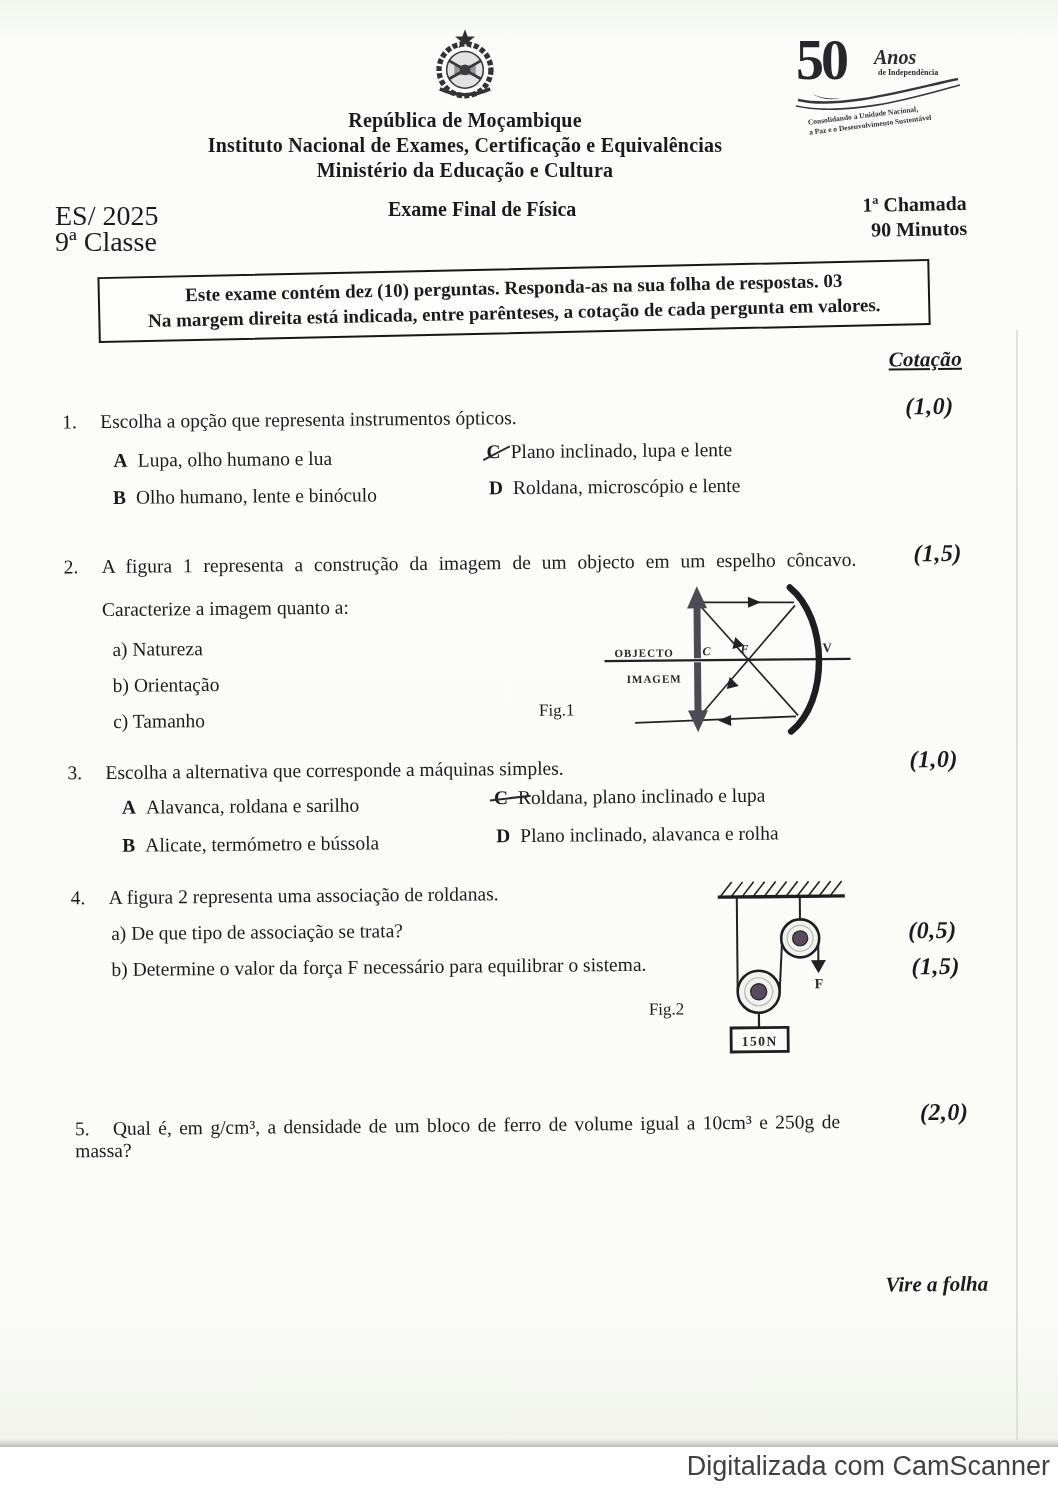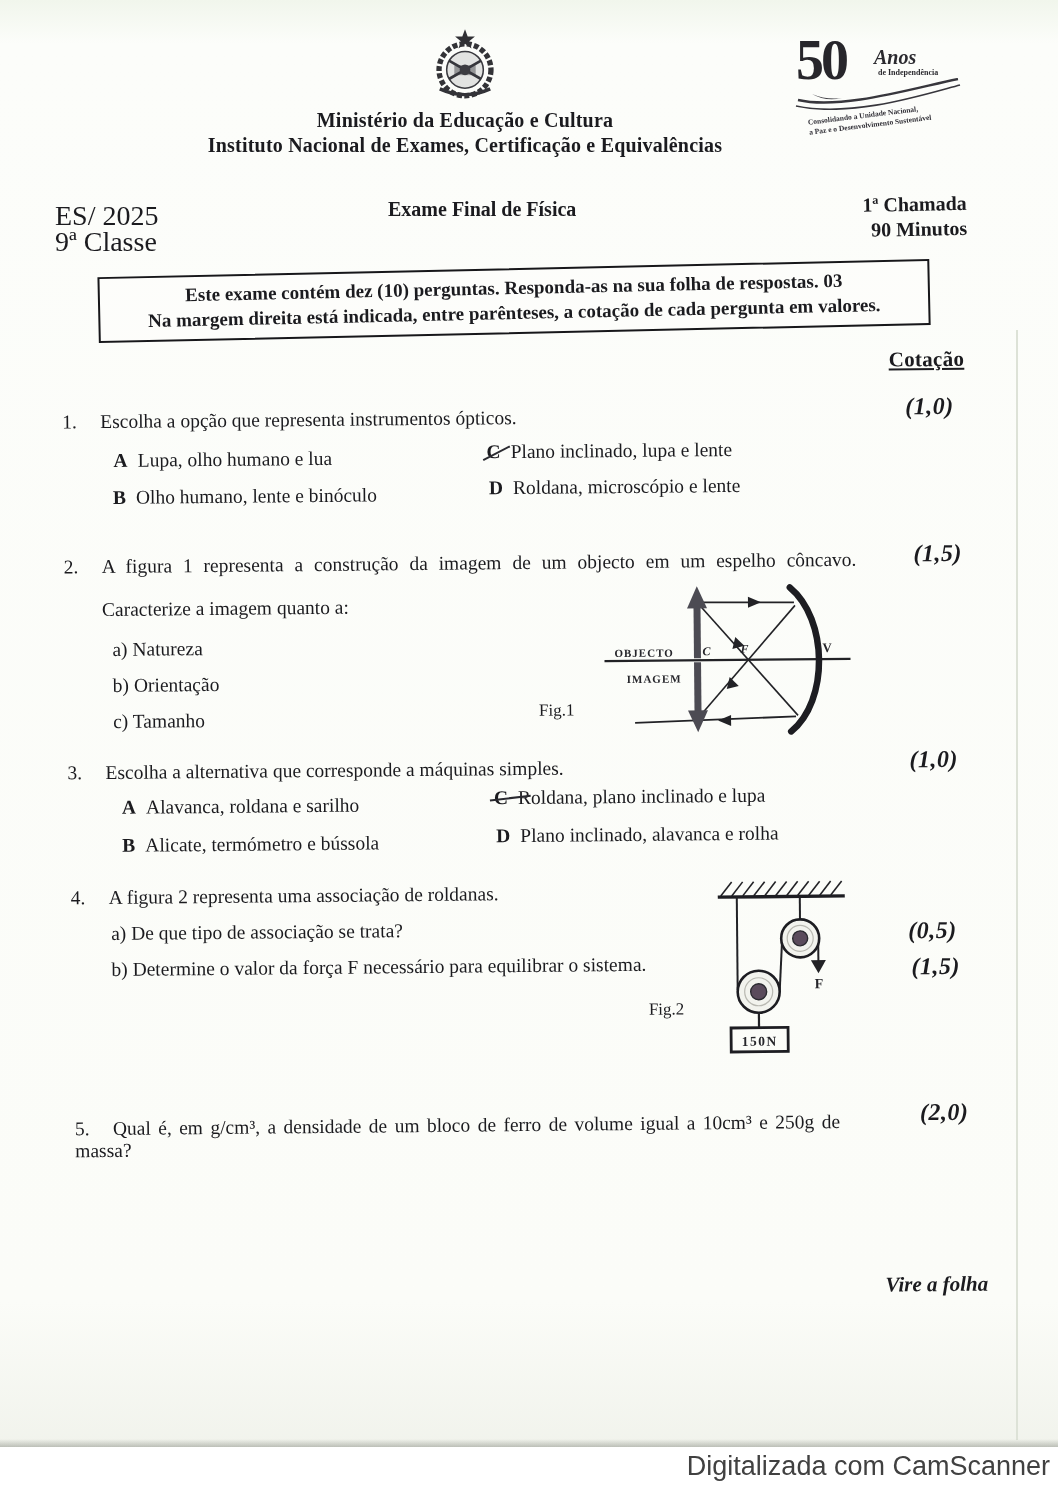--- a/index.html
+++ b/index.html
@@ -28,21 +28,21 @@
   
   .meta-left{position:absolute;left:55px;top:203px;font-size:28px;font-weight:normal;line-height:26px;}
   .meta-title{position:absolute;left:388px;top:198px;font-size:20px;font-weight:bold;}
   .meta-right{position:absolute;left:845px;top:192px;width:122px;font-size:20px;font-weight:bold;
               text-align:right;line-height:25px;transform:rotate(-1deg);}
   
   .notice{position:absolute;left:99px;top:268px;width:812px;border:2.5px solid #17171a;
           padding:5px 8px 7px 8px;text-align:center;font-size:19px;font-weight:bold;line-height:25px;
           transform:rotate(-0.7deg);background:rgba(255,255,255,.25);}
   
-  .cot-hdr{position:absolute;left:889px;top:351px;font-size:21px;font-weight:bold;
+  .cot-hdr{position:absolute;left:889px;top:351px;font-size:21px;font-weight:bold;font-style:italic;
            text-decoration:underline;letter-spacing:.3px;}
   .cot{position:absolute;font-size:24px;font-style:italic;letter-spacing:.5px;font-weight:bold;}
   
   .q-line{position:absolute;font-size:19.5px;white-space:nowrap;}
   .q-num{display:inline-block;width:38px;}
   .opt{position:absolute;font-size:19.5px;white-space:nowrap;}
   .opt b{display:inline-block;margin-right:10px;}
   .sub{position:absolute;font-size:19.5px;white-space:nowrap;}
   .just{white-space:normal;}
   .caption{position:absolute;font-size:17px;}
@@ -68,22 +68,23 @@
   <div class="hdr">
     <svg class="emblem" width="84" height="76" viewBox="0 0 110 96">
       <polygon points="55,0 58.5,9.5 68,9.5 60.5,15.5 63.5,25 55,19 46.5,25 49.5,15.5 42,9.5 51.5,9.5" fill="#303034"></polygon>
       <circle cx="55" cy="53" r="34" fill="none" stroke="#333337" stroke-width="7" stroke-dasharray="6.5 3"></circle>
       <circle cx="55" cy="53" r="24" fill="rgba(70,70,76,.14)" stroke="#3a3a3f" stroke-width="2"></circle>
       <path d="M34,65 L76,41 M34,41 L76,65" stroke="#36363b" stroke-width="3.5" fill="none"></path>
       <path d="M41,47 h28 v13 h-28 z" fill="rgba(56,56,62,.45)"></path>
       <circle cx="55" cy="53" r="7" fill="#3c3c41"></circle>
       <path d="M22,78 Q55,93 88,78" stroke="#333338" stroke-width="4.5" fill="none"></path>
     </svg>
+    <div class="hdr-line">República de Moçambique</div>
+    <div class="hdr-line">Instituto Nacional de Exames, Certificação e Equivalências</div>
     <div class="hdr-line">Ministério da Educação e Cultura</div>
-    <div class="hdr-line">Instituto Nacional de Exames, Certificação e Equivalências</div>
   </div>
 
   <div class="logo50">
     <span class="big50">50</span>
     <span class="anos">Anos</span>
     <span class="deind">de Independência</span>
     <svg class="swoosh" width="168" height="32" viewBox="0 0 168 32">
       <path d="M4,22 C48,32 120,10 164,1" stroke="#37363c" stroke-width="2.4" fill="none"></path>
       <path d="M2,28 C58,40 132,16 166,7" stroke="#37363c" stroke-width="1.6" fill="none"></path>
       <path d="M18,16 q14,8 30,4 q-16,2 -30,-4z" fill="#3c3b41"></path>

